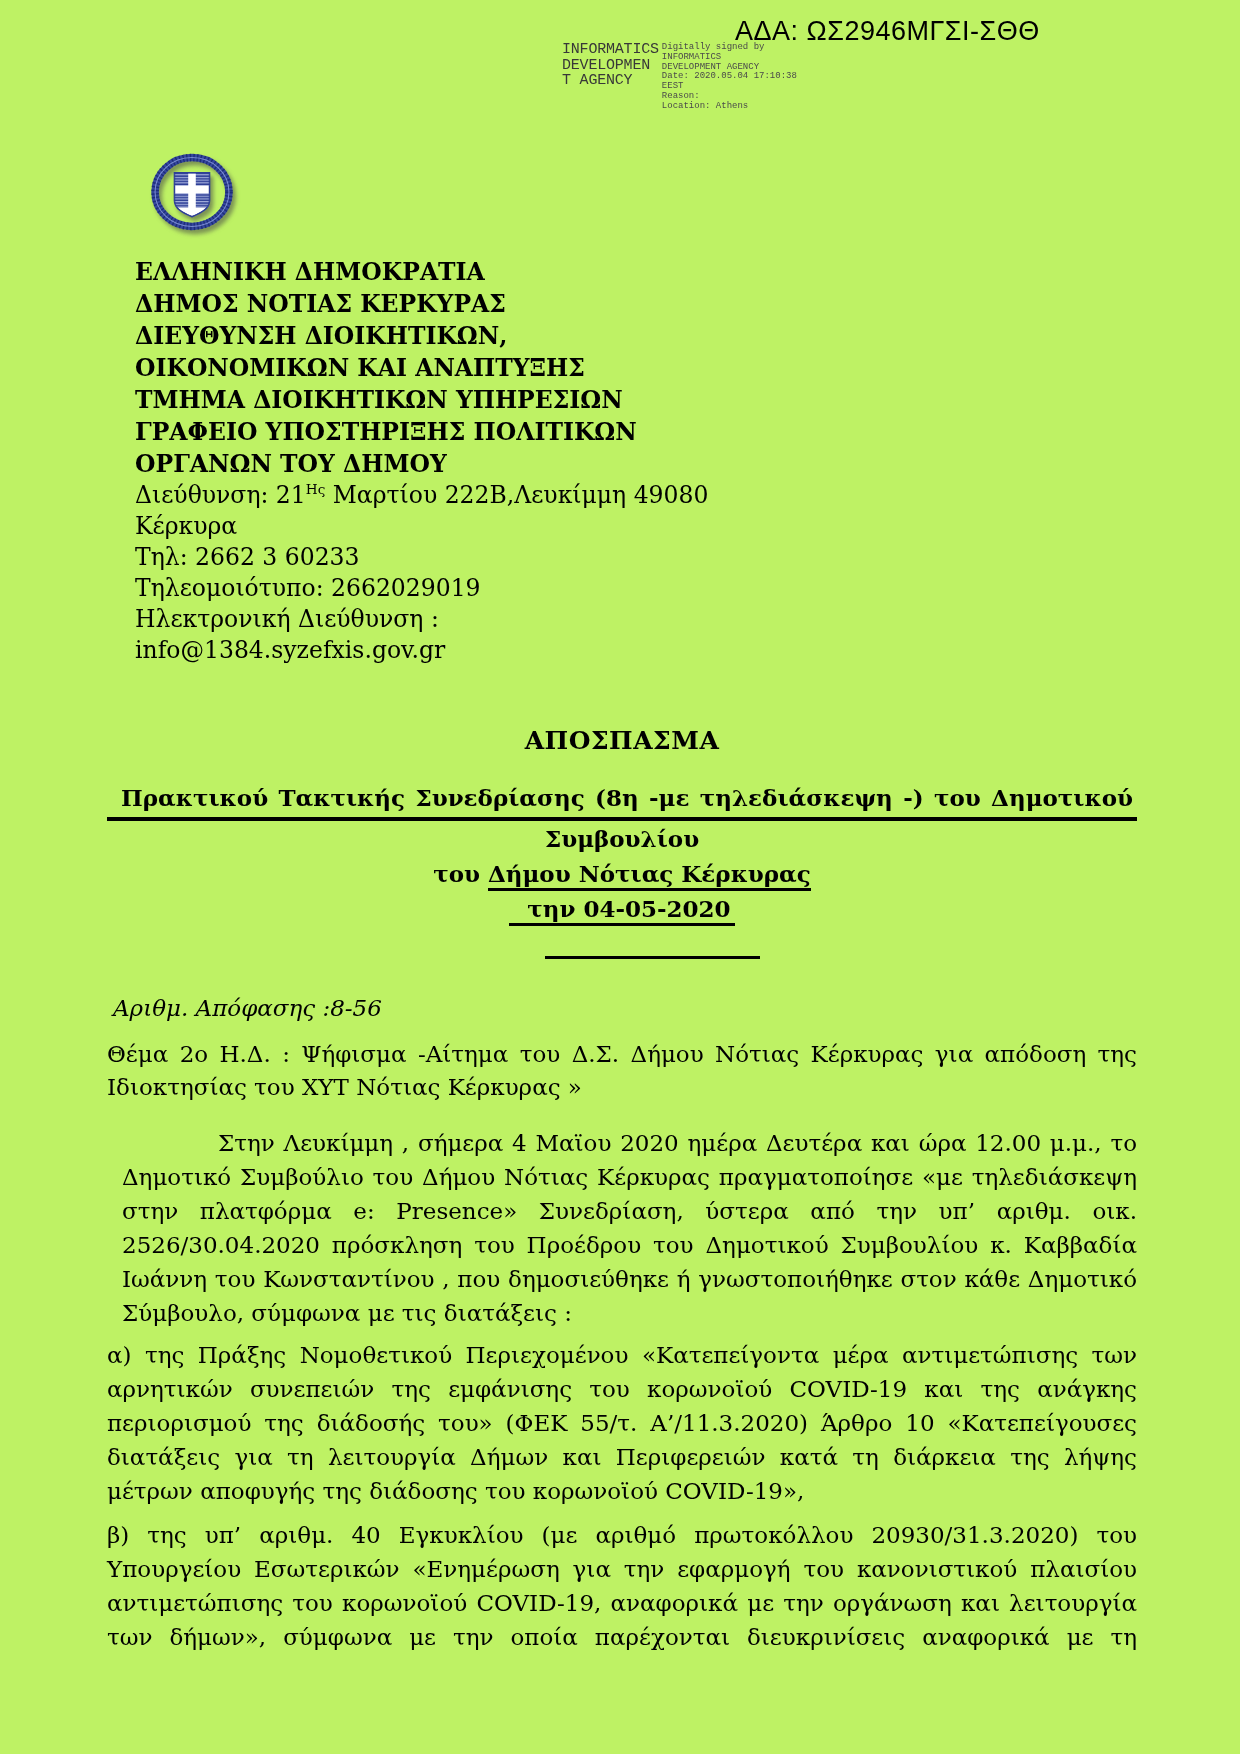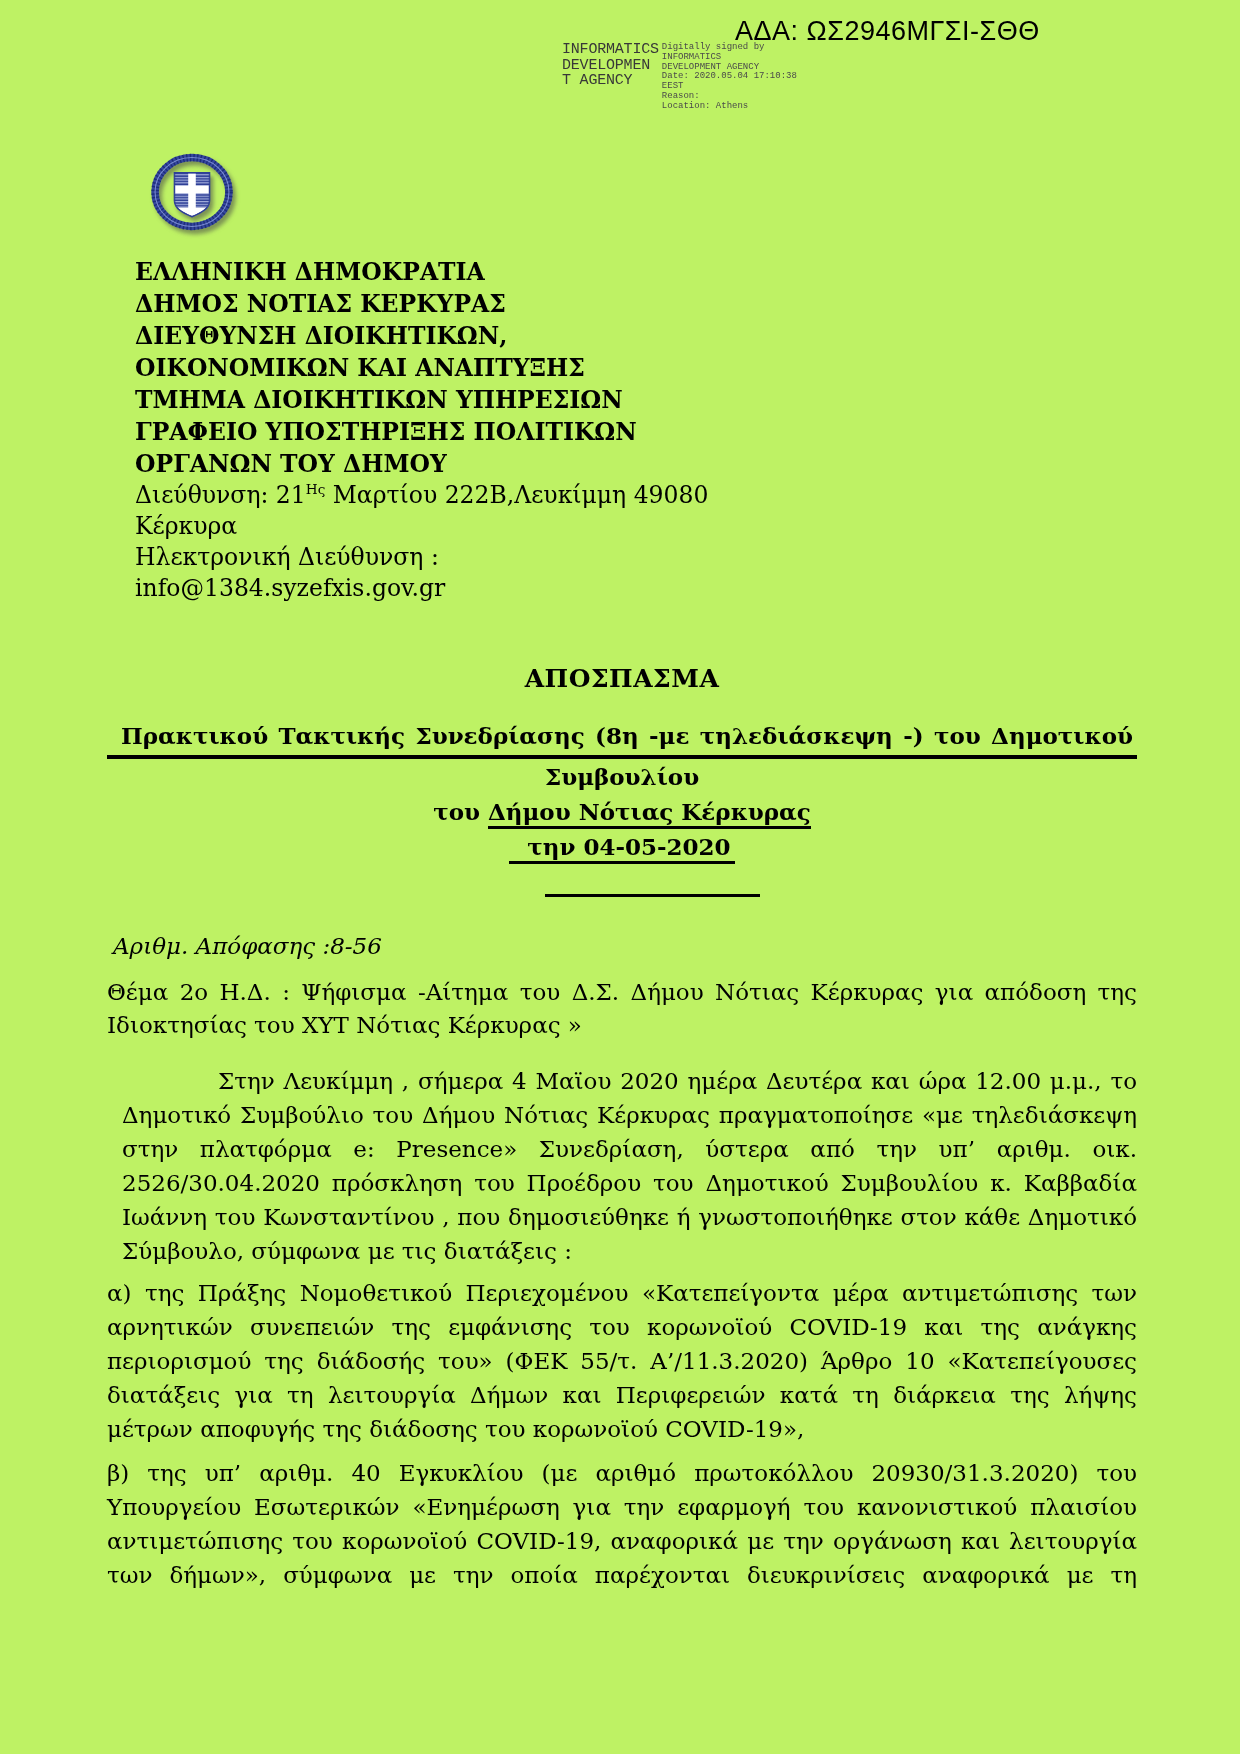--- a/index.html
+++ b/index.html
@@ -111,20 +111,22 @@
       <div>ΔΙΕΥΘΥΝΣΗ ΔΙΟΙΚΗΤΙΚΩΝ,</div>
       <div>ΟΙΚΟΝΟΜΙΚΩΝ ΚΑΙ ΑΝΑΠΤΥΞΗΣ</div>
       <div>ΤΜΗΜΑ ΔΙΟΙΚΗΤΙΚΩΝ ΥΠΗΡΕΣΙΩΝ</div>
       <div>ΓΡΑΦΕΙΟ ΥΠΟΣΤΗΡΙΞΗΣ ΠΟΛΙΤΙΚΩΝ</div>
       <div>ΟΡΓΑΝΩΝ ΤΟΥ ΔΗΜΟΥ</div>
     </div>
 
     <div class="addr-block">
       <div><span>Διεύθυνση: 21</span><sup>Ης</sup><span> Μαρτίου 222Β,Λευκίμμη 49080</span></div>
       <div>Κέρκυρα</div>
+      <div>Τηλ: 2662 3 60233</div>
+      <div>Τηλεομοιότυπο: 2662029019</div>
       <div>Ηλεκτρονική Διεύθυνση :</div>
       <div>info@1384.syzefxis.gov.gr</div>
     </div>
 
     <div class="apospasma">ΑΠΟΣΠΑΣΜΑ</div>
 
     <div class="title-l1">Πρακτικού   Τακτικής    Συνεδρίασης (8η  -με τηλεδιάσκεψη  -) του Δημοτικού</div>
     <div class="title-c">Συμβουλίου</div>
     <div class="title-c"><span>του </span><span class="u3">Δήμου Νότιας Κέρκυρας</span></div>
     <div class="title-c"><span class="u3 date-pad">την 04-05-2020</span></div>

